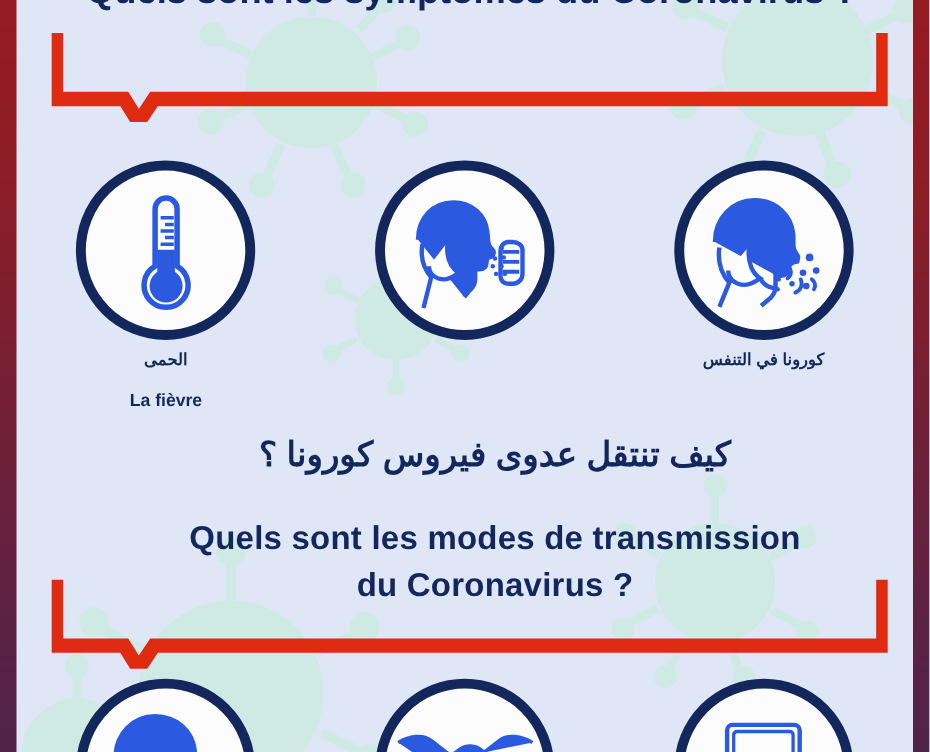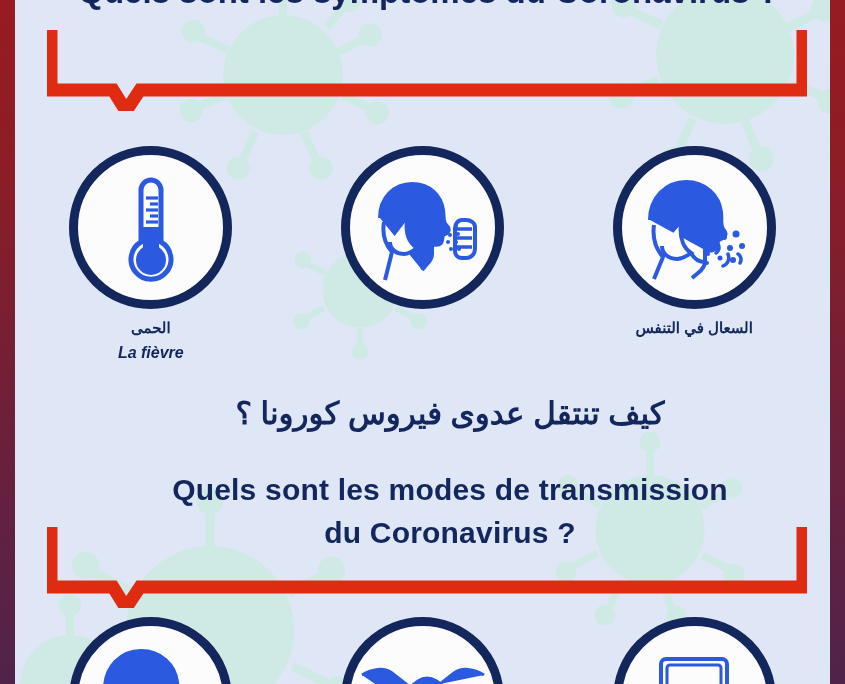--- a/index.html
+++ b/index.html
@@ -50,21 +50,21 @@
     width:163px;height:163px;border-radius:50%;
     background:#fcfcfd;border:9px solid #14275c;
     box-sizing:border-box;
     display:flex;align-items:center;justify-content:center;
     position:relative;
   }
   .circle svg{display:block;}
 
   .cap{margin-top:11px;text-align:center;line-height:1.08;}
   .cap .ar{font-size:15px;color:#14275c;font-weight:bold;display:block;direction:rtl;}
-  .cap .fr{font-size:16px;color:#14275c;font-weight:bold;display:block;margin-top:8px;font-style:italic;}
+  .cap .fr{font-size:16px;color:#14275c;font-weight:bold;display:block;margin-top:20px;}
 
   
   .mid-ar{
     position:absolute;left:0;right:0;top:393px;
     font-size:31px;line-height:42px;direction:rtl;
   }
   .mid-fr{
     position:absolute;left:0;right:0;top:468px;
     font-size:30px;line-height:43px;
   }
@@ -297,21 +297,21 @@
                 <circle cx="73" cy="93" r="2"></circle>
             </g>
             <g fill="none" stroke="#2b5ae0" stroke-width="3.5" stroke-linecap="round">
               <path d="M82 72c4 3 4 8 0 11"></path>
               <path d="M89 96c5-2 7-7 5-12"></path>
               <path d="M104 84c3 2 4 6 2 9"></path>
             </g>
           </svg>
         </div>
         <div class="cap">
-          <span class="ar">السعال في التنفس</span>
+          <span class="ar">كورونا في التنفس</span>
         </div>
       </div>
     </div>
 
     <div class="mid-ar title-ar">كيف تنتقل عدوى  فيروس كورونا ؟</div>
 
     <div class="mid-fr title-fr">
       <div>Quels sont les modes de transmission</div>
       <div>du Coronavirus ?</div>
     </div>

